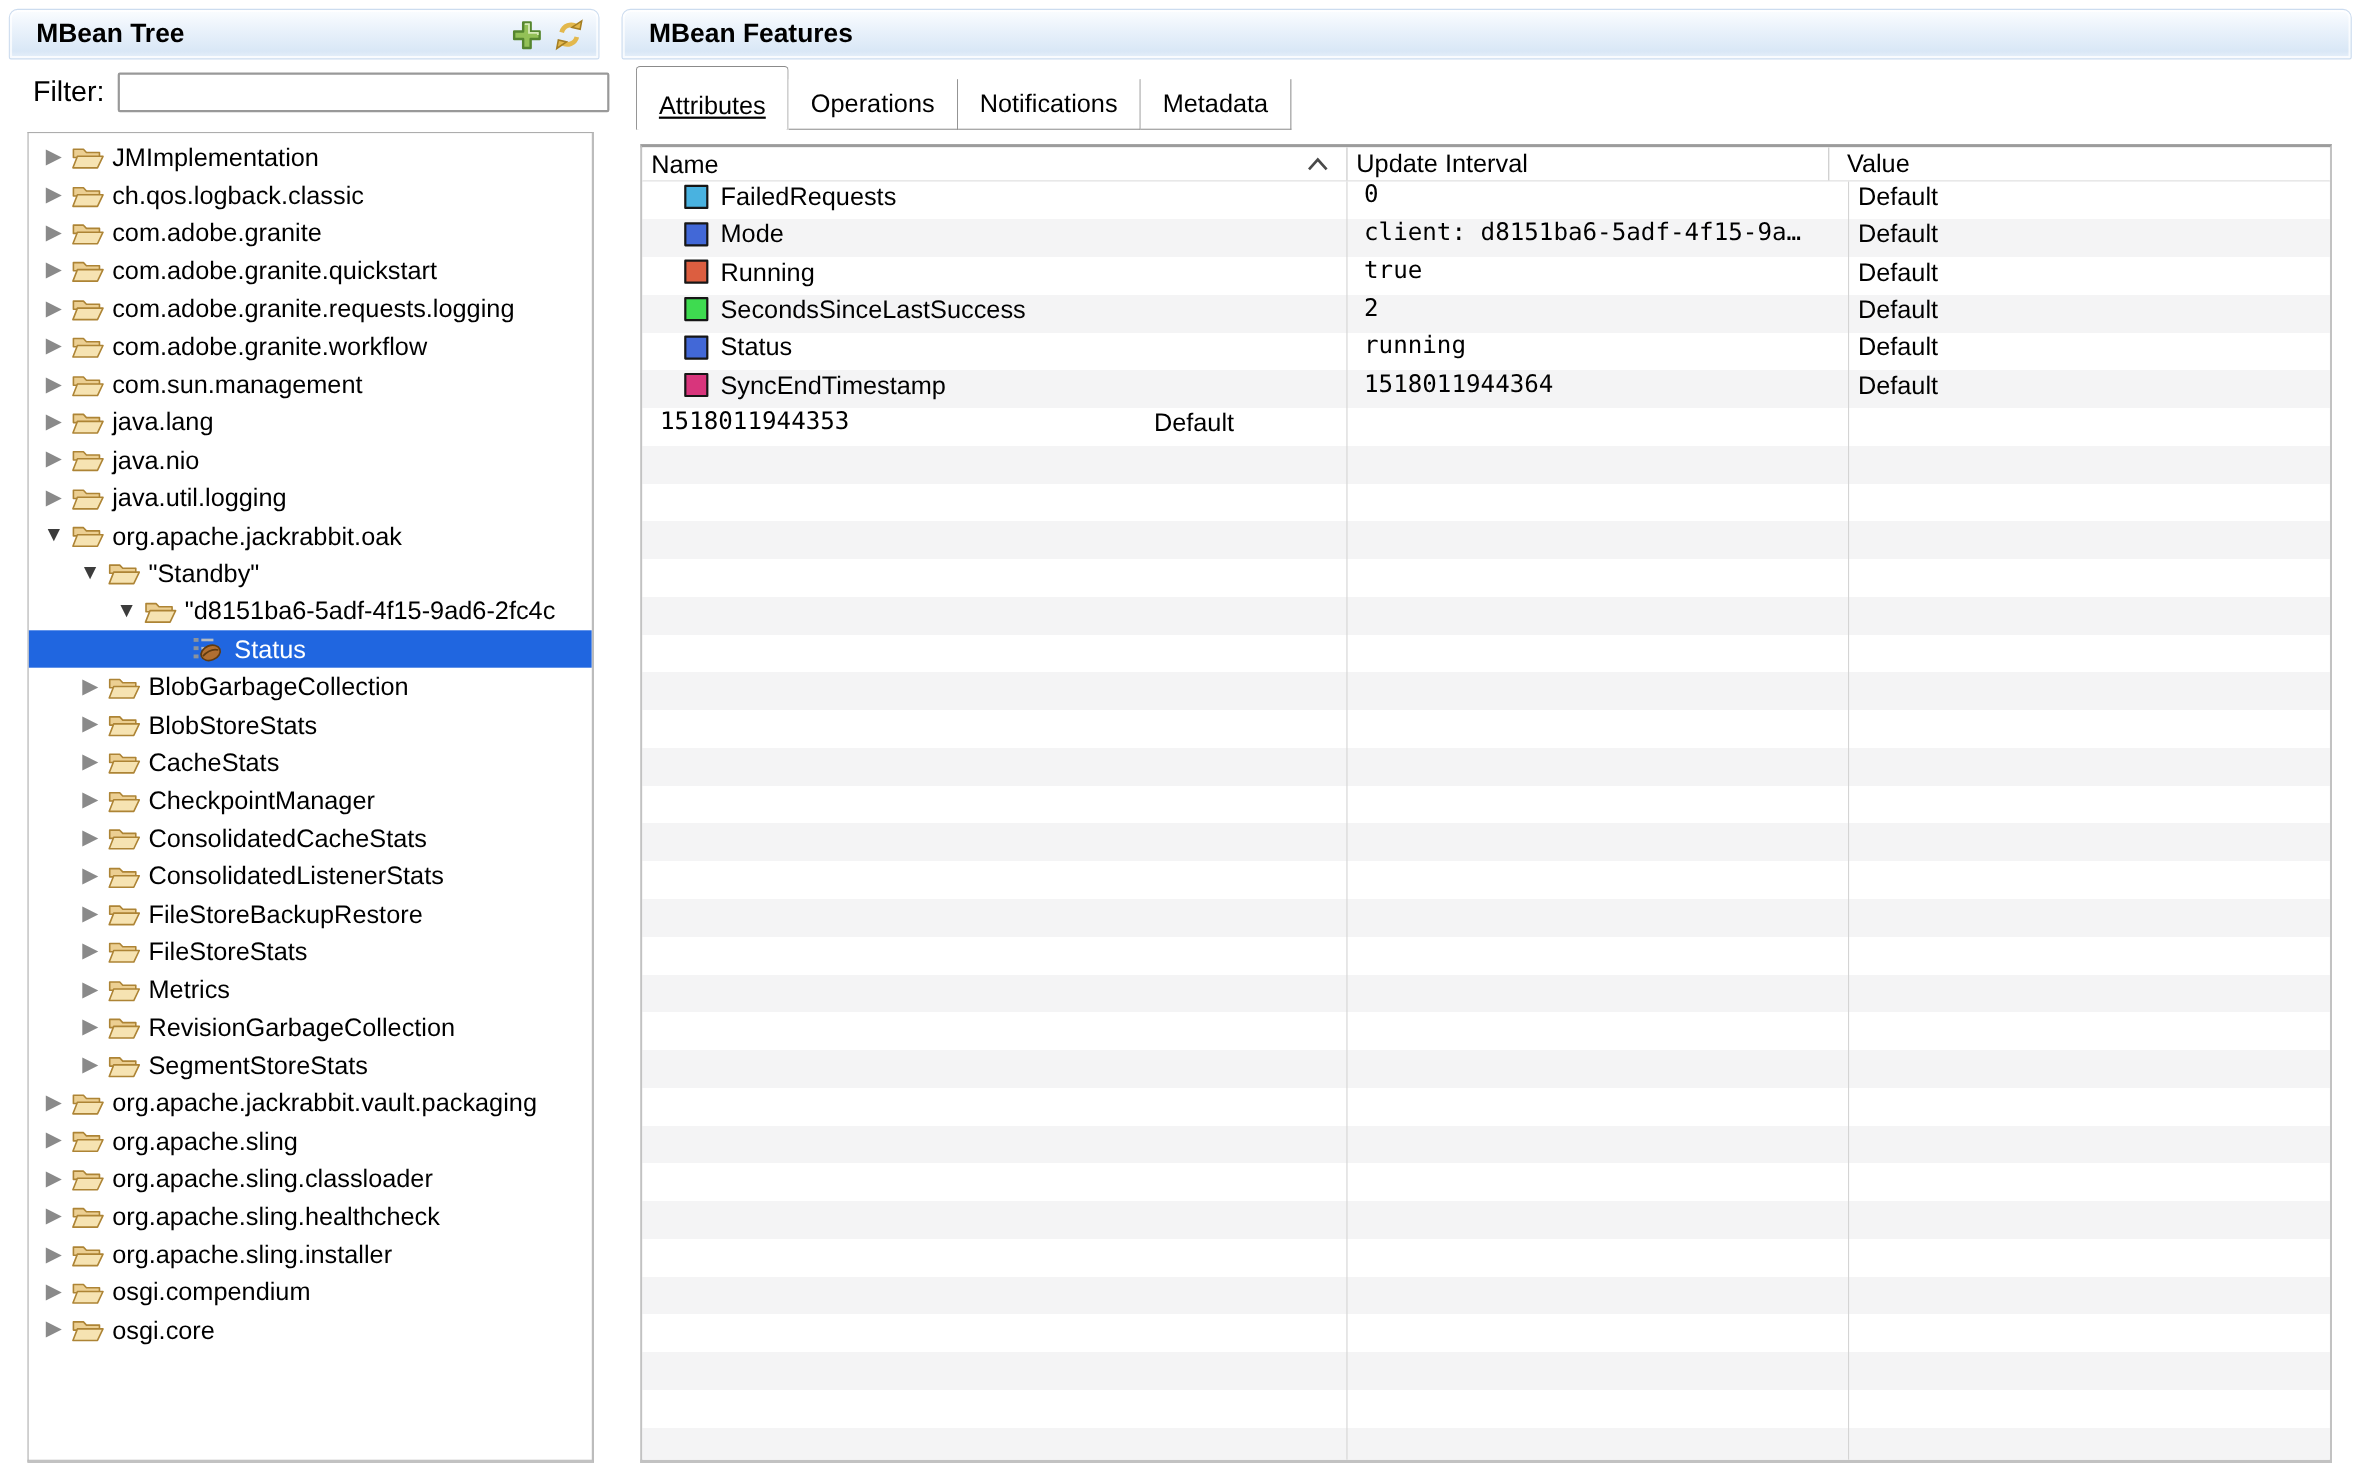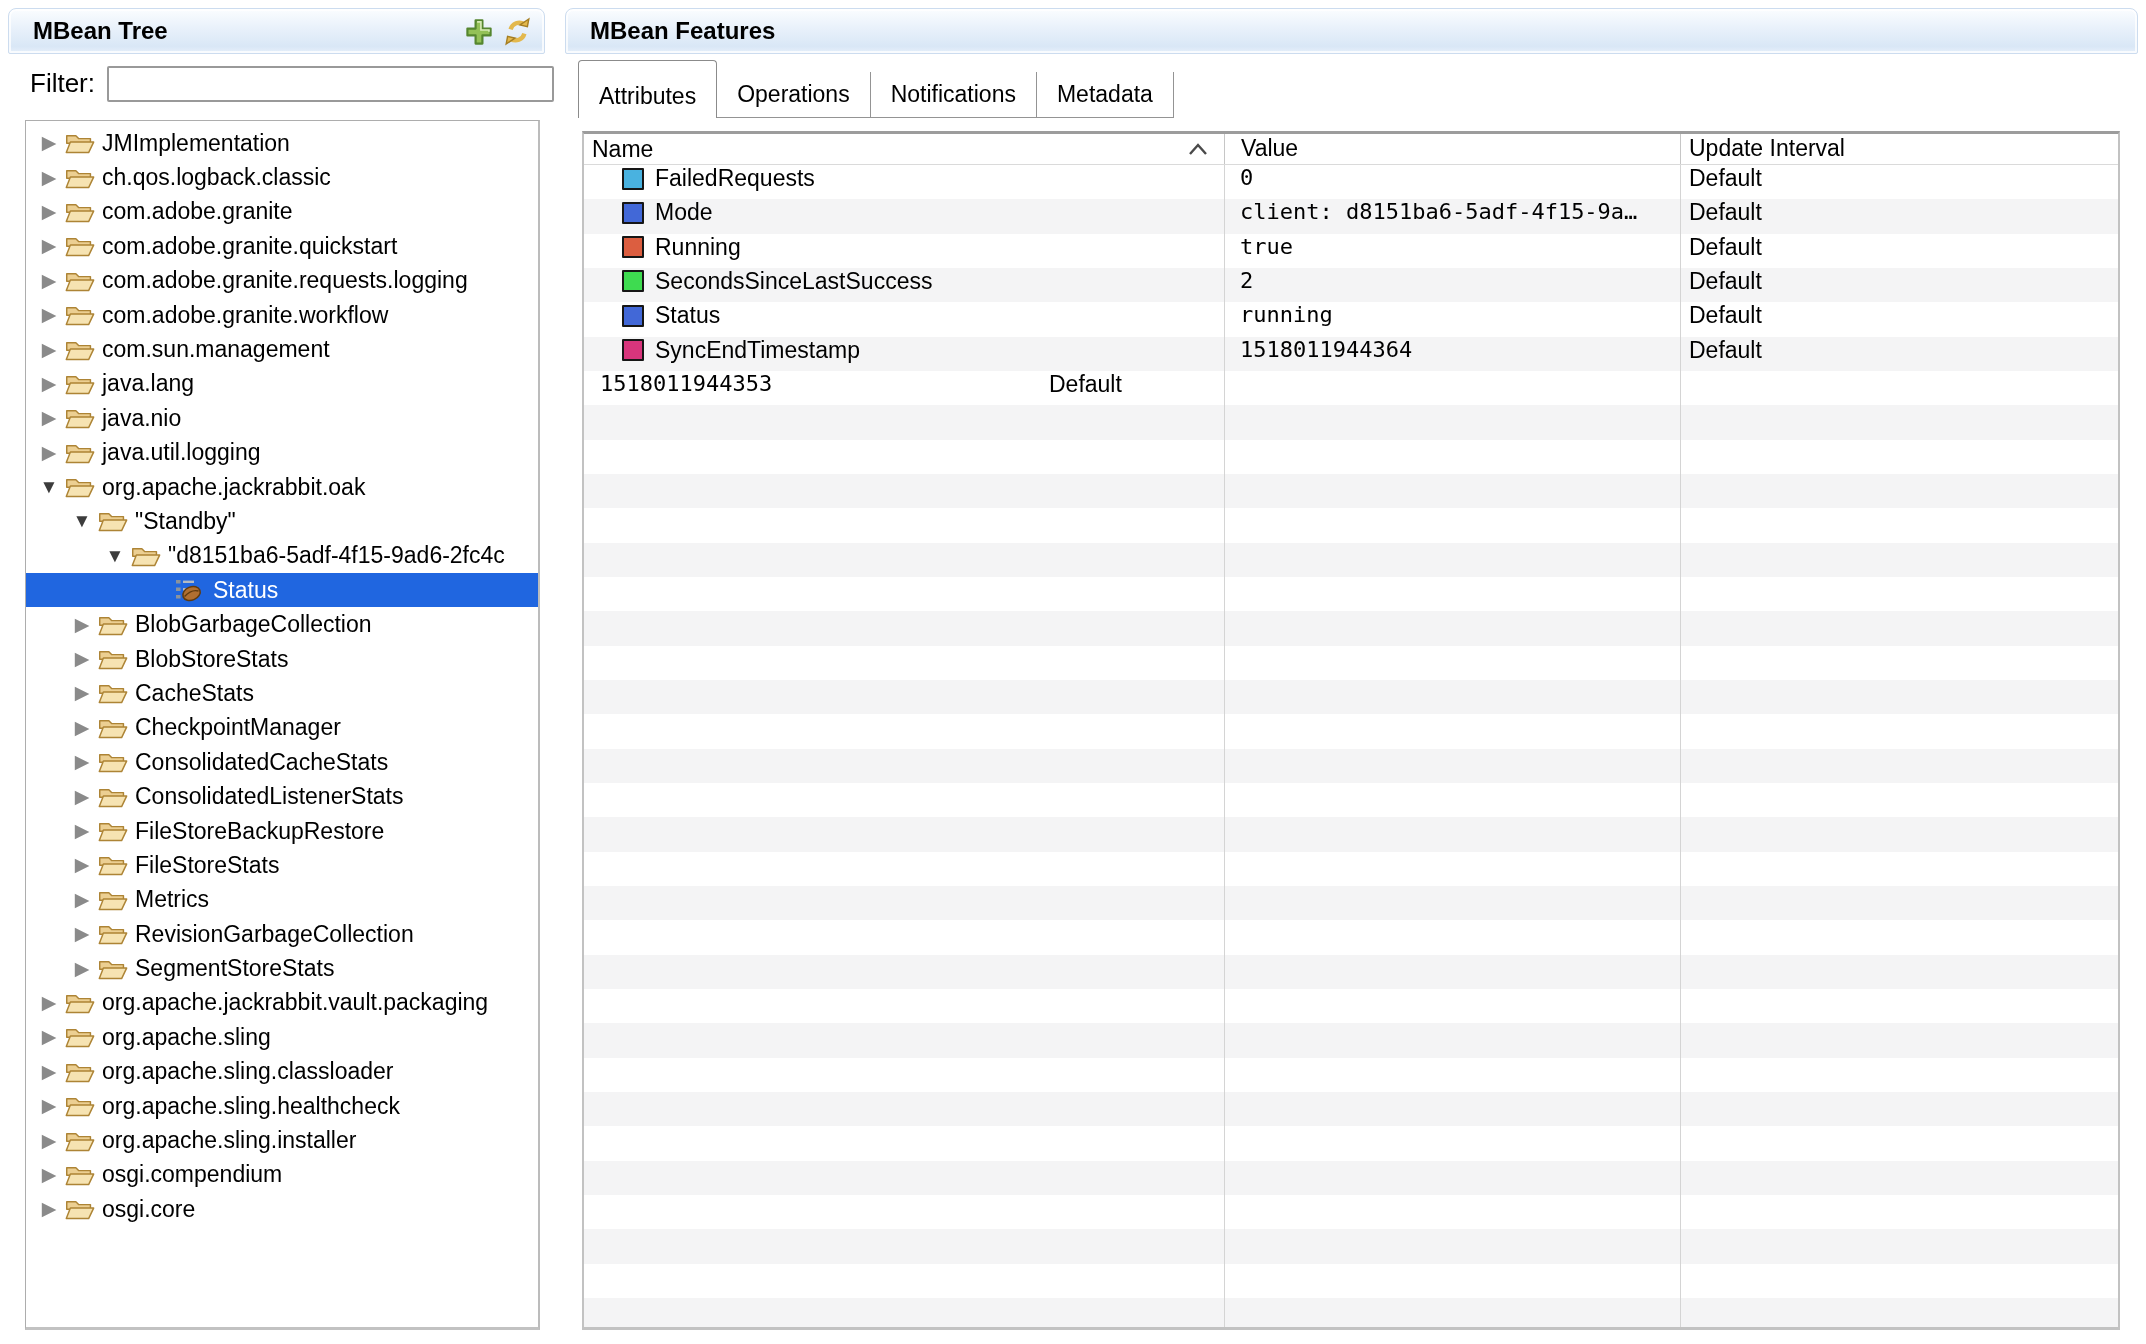--- a/index.html
+++ b/index.html
@@ -48,21 +48,21 @@
   .tree-row.selected .tlabel{color:#fff;}
 
   
   .tabs{position:absolute;left:578px;top:60px;height:58px;display:flex;align-items:flex-end;}
   .tab{
     box-sizing:border-box;height:46px;line-height:44px;padding:0 20px;font-size:23px;
     border-bottom:1px solid #949494;border-right:1px solid #949494;background:#fff;cursor:default;
   }
   .tab.active{
     height:58px;line-height:70px;
-    border:1px solid #8b8b8b;border-bottom:none;border-radius:4px 4px 0 0;
+    border:1px solid #8b8b8b;border-bottom:none;border-radius:4px 4px 0 0;text-decoration:underline;
   }
 
   
   .attr-table{
     position:absolute;left:582px;top:131px;width:1538px;height:1199px;box-sizing:border-box;
     border-top:3px solid #9c9c9c;border-left:2px solid #c2c2c2;border-right:2px solid #c2c2c2;
     border-bottom:3px solid #c2c2c2;background:#fff;display:flex;flex-direction:column;
   }
   .thead{display:flex;height:31px;box-sizing:border-box;border-bottom:1px solid #dadada;background:#fff;flex:0 0 31px;}
   .th{box-sizing:border-box;font-size:23px;line-height:29px;}
@@ -459,22 +459,22 @@
 <div class="attr-table">
   <div class="thead">
     <div class="th c-name">
       <span>Name</span>
       <span class="sort-caret">
         <svg width="24" height="15" viewBox="0 0 24 15">
           <path d="M4 12 L12 3 L20 12" fill="none" stroke="#4a4a4a" stroke-width="2.4"></path>
         </svg>
       </span>
     </div>
+    <div class="th c-int">Update Interval</div>
     <div class="th c-value">Value</div>
-    <div class="th c-int">Update Interval</div>
   </div>
   <div class="tbody" id="tbody">
     <div class="vsep vsep1"></div>
     <div class="vsep vsep2"></div>
   <div class="attr-row">
     <div class="cell-name">
       <span class="swatch" style="background: rgb(73, 178, 224);"></span>
       <span class="attr-label">FailedRequests</span>
     </div>
     <div class="cell-value">0</div>

